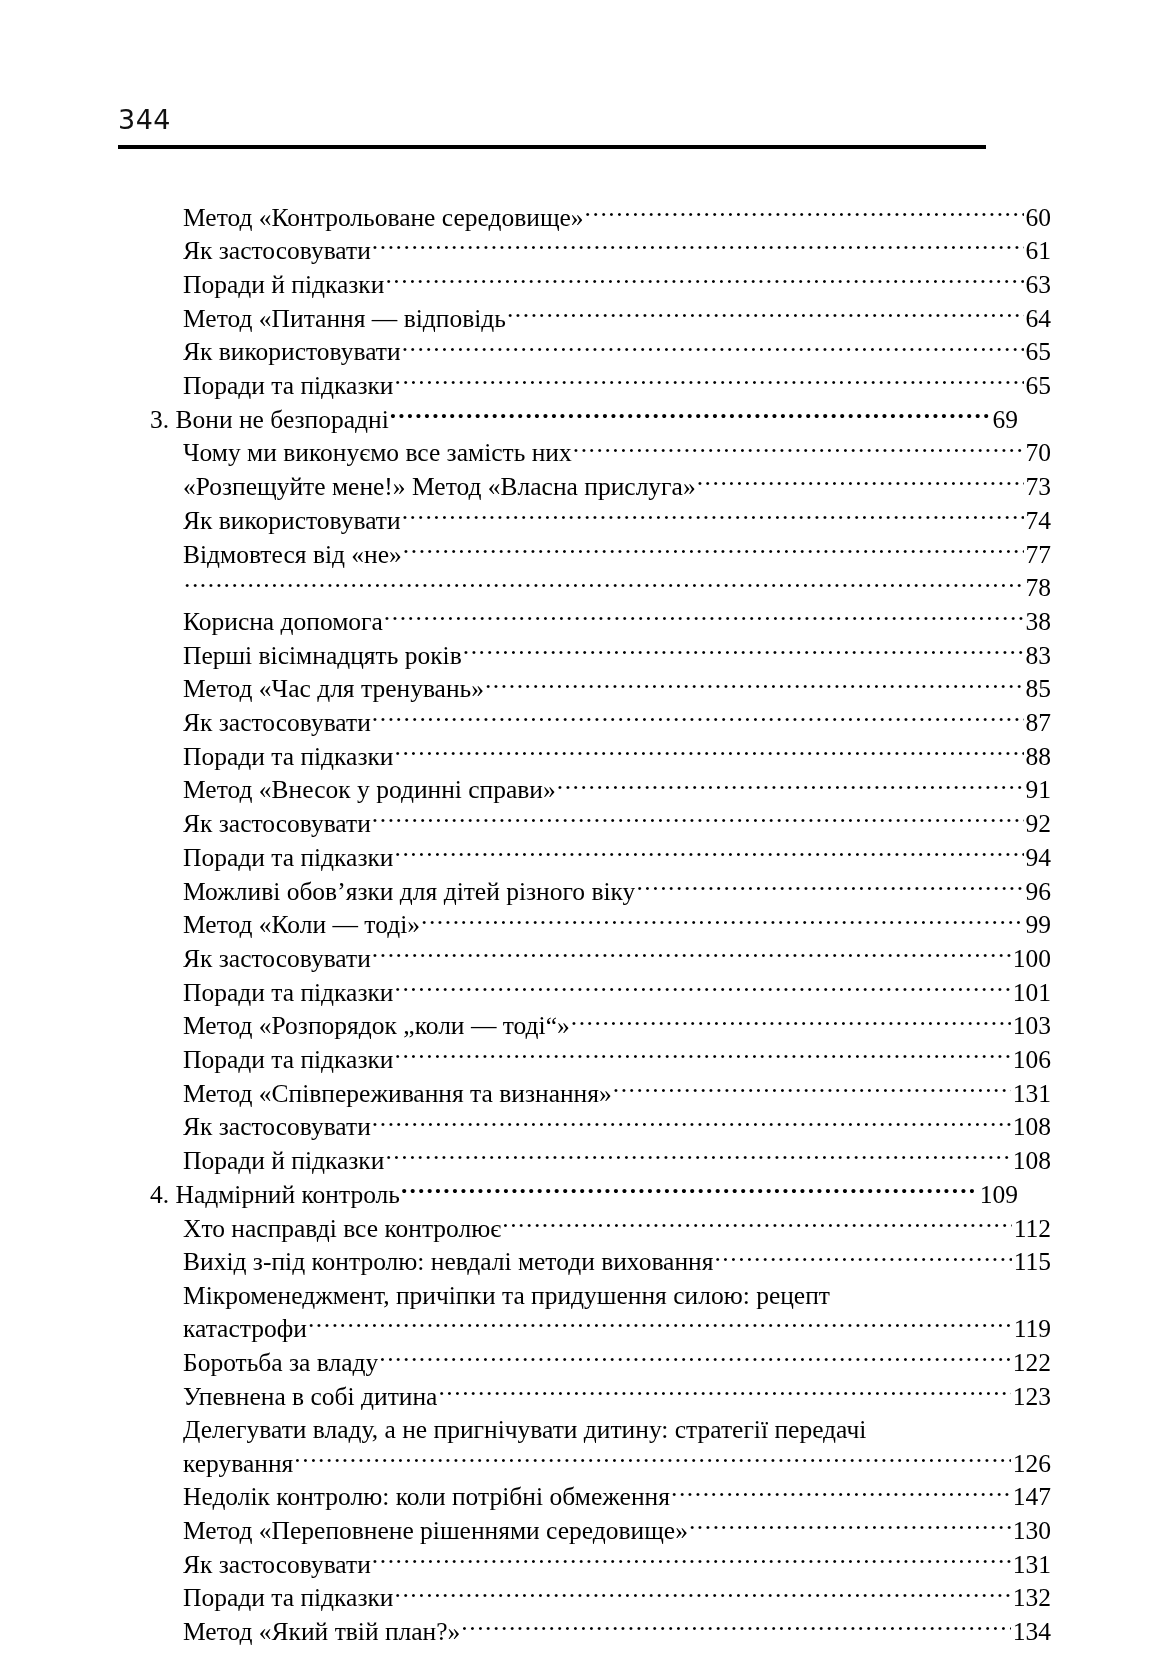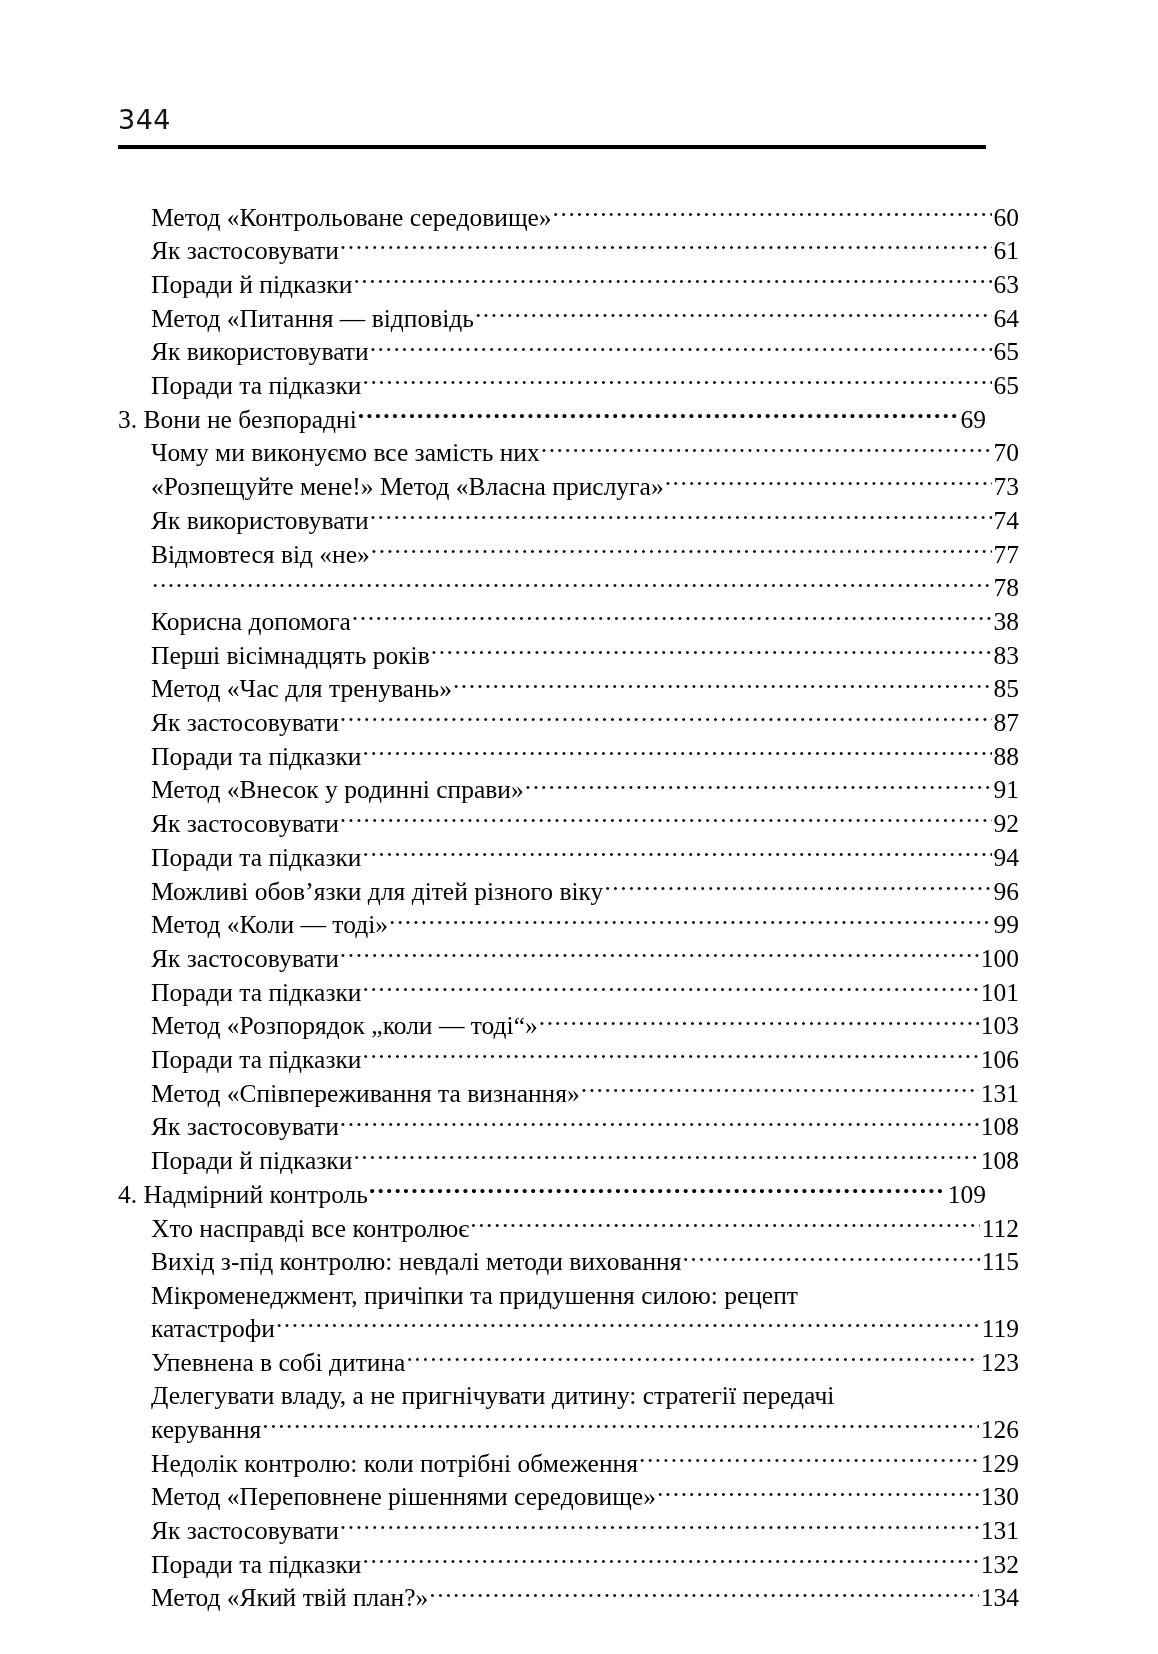--- a/index.html
+++ b/index.html
@@ -54,20 +54,21 @@
     width: 868px;
   }
 
   .toc-row {
     display: flex;
     align-items: baseline;
     width: 100%;
     font-size: 25.5px;
     line-height: 33.2px;
     white-space: nowrap;
+    margin-left: 32px;
   }
 
   .toc-row.level-2 {
     padding-left: 33px;
   }
   .toc-row.level-1 {
     padding-left: 0px;
     font-weight: normal;
   }
 
@@ -290,36 +291,41 @@
       </div>
       <div class="toc-row level-2 wrap-first">
         <span class="toc-title">Мікроменеджмент, причіпки та придушення силою: рецепт</span>
       </div>
       <div class="toc-row level-2 wrap-second">
         <span class="toc-title">катастрофи</span>
         <span class="toc-dots"></span>
         <span class="toc-page">119</span>
       </div>
       <div class="toc-row level-2">
+        <span class="toc-title">Боротьба за владу</span>
+        <span class="toc-dots"></span>
+        <span class="toc-page">122</span>
+      </div>
+      <div class="toc-row level-2">
         <span class="toc-title">Упевнена в собі дитина</span>
         <span class="toc-dots"></span>
         <span class="toc-page">123</span>
       </div>
       <div class="toc-row level-2 wrap-first">
         <span class="toc-title">Делегувати владу, а не пригнічувати дитину: стратегії передачі</span>
       </div>
       <div class="toc-row level-2 wrap-second">
         <span class="toc-title">керування</span>
         <span class="toc-dots"></span>
         <span class="toc-page">126</span>
       </div>
       <div class="toc-row level-2">
         <span class="toc-title">Недолік контролю: коли потрібні обмеження</span>
         <span class="toc-dots"></span>
-        <span class="toc-page">129</span>
+        <span class="toc-page">147</span>
       </div>
       <div class="toc-row level-2">
         <span class="toc-title">Метод «Переповнене рішеннями середовище»</span>
         <span class="toc-dots"></span>
         <span class="toc-page">130</span>
       </div>
       <div class="toc-row level-2">
         <span class="toc-title">Як застосовувати</span>
         <span class="toc-dots"></span>
         <span class="toc-page">131</span>

